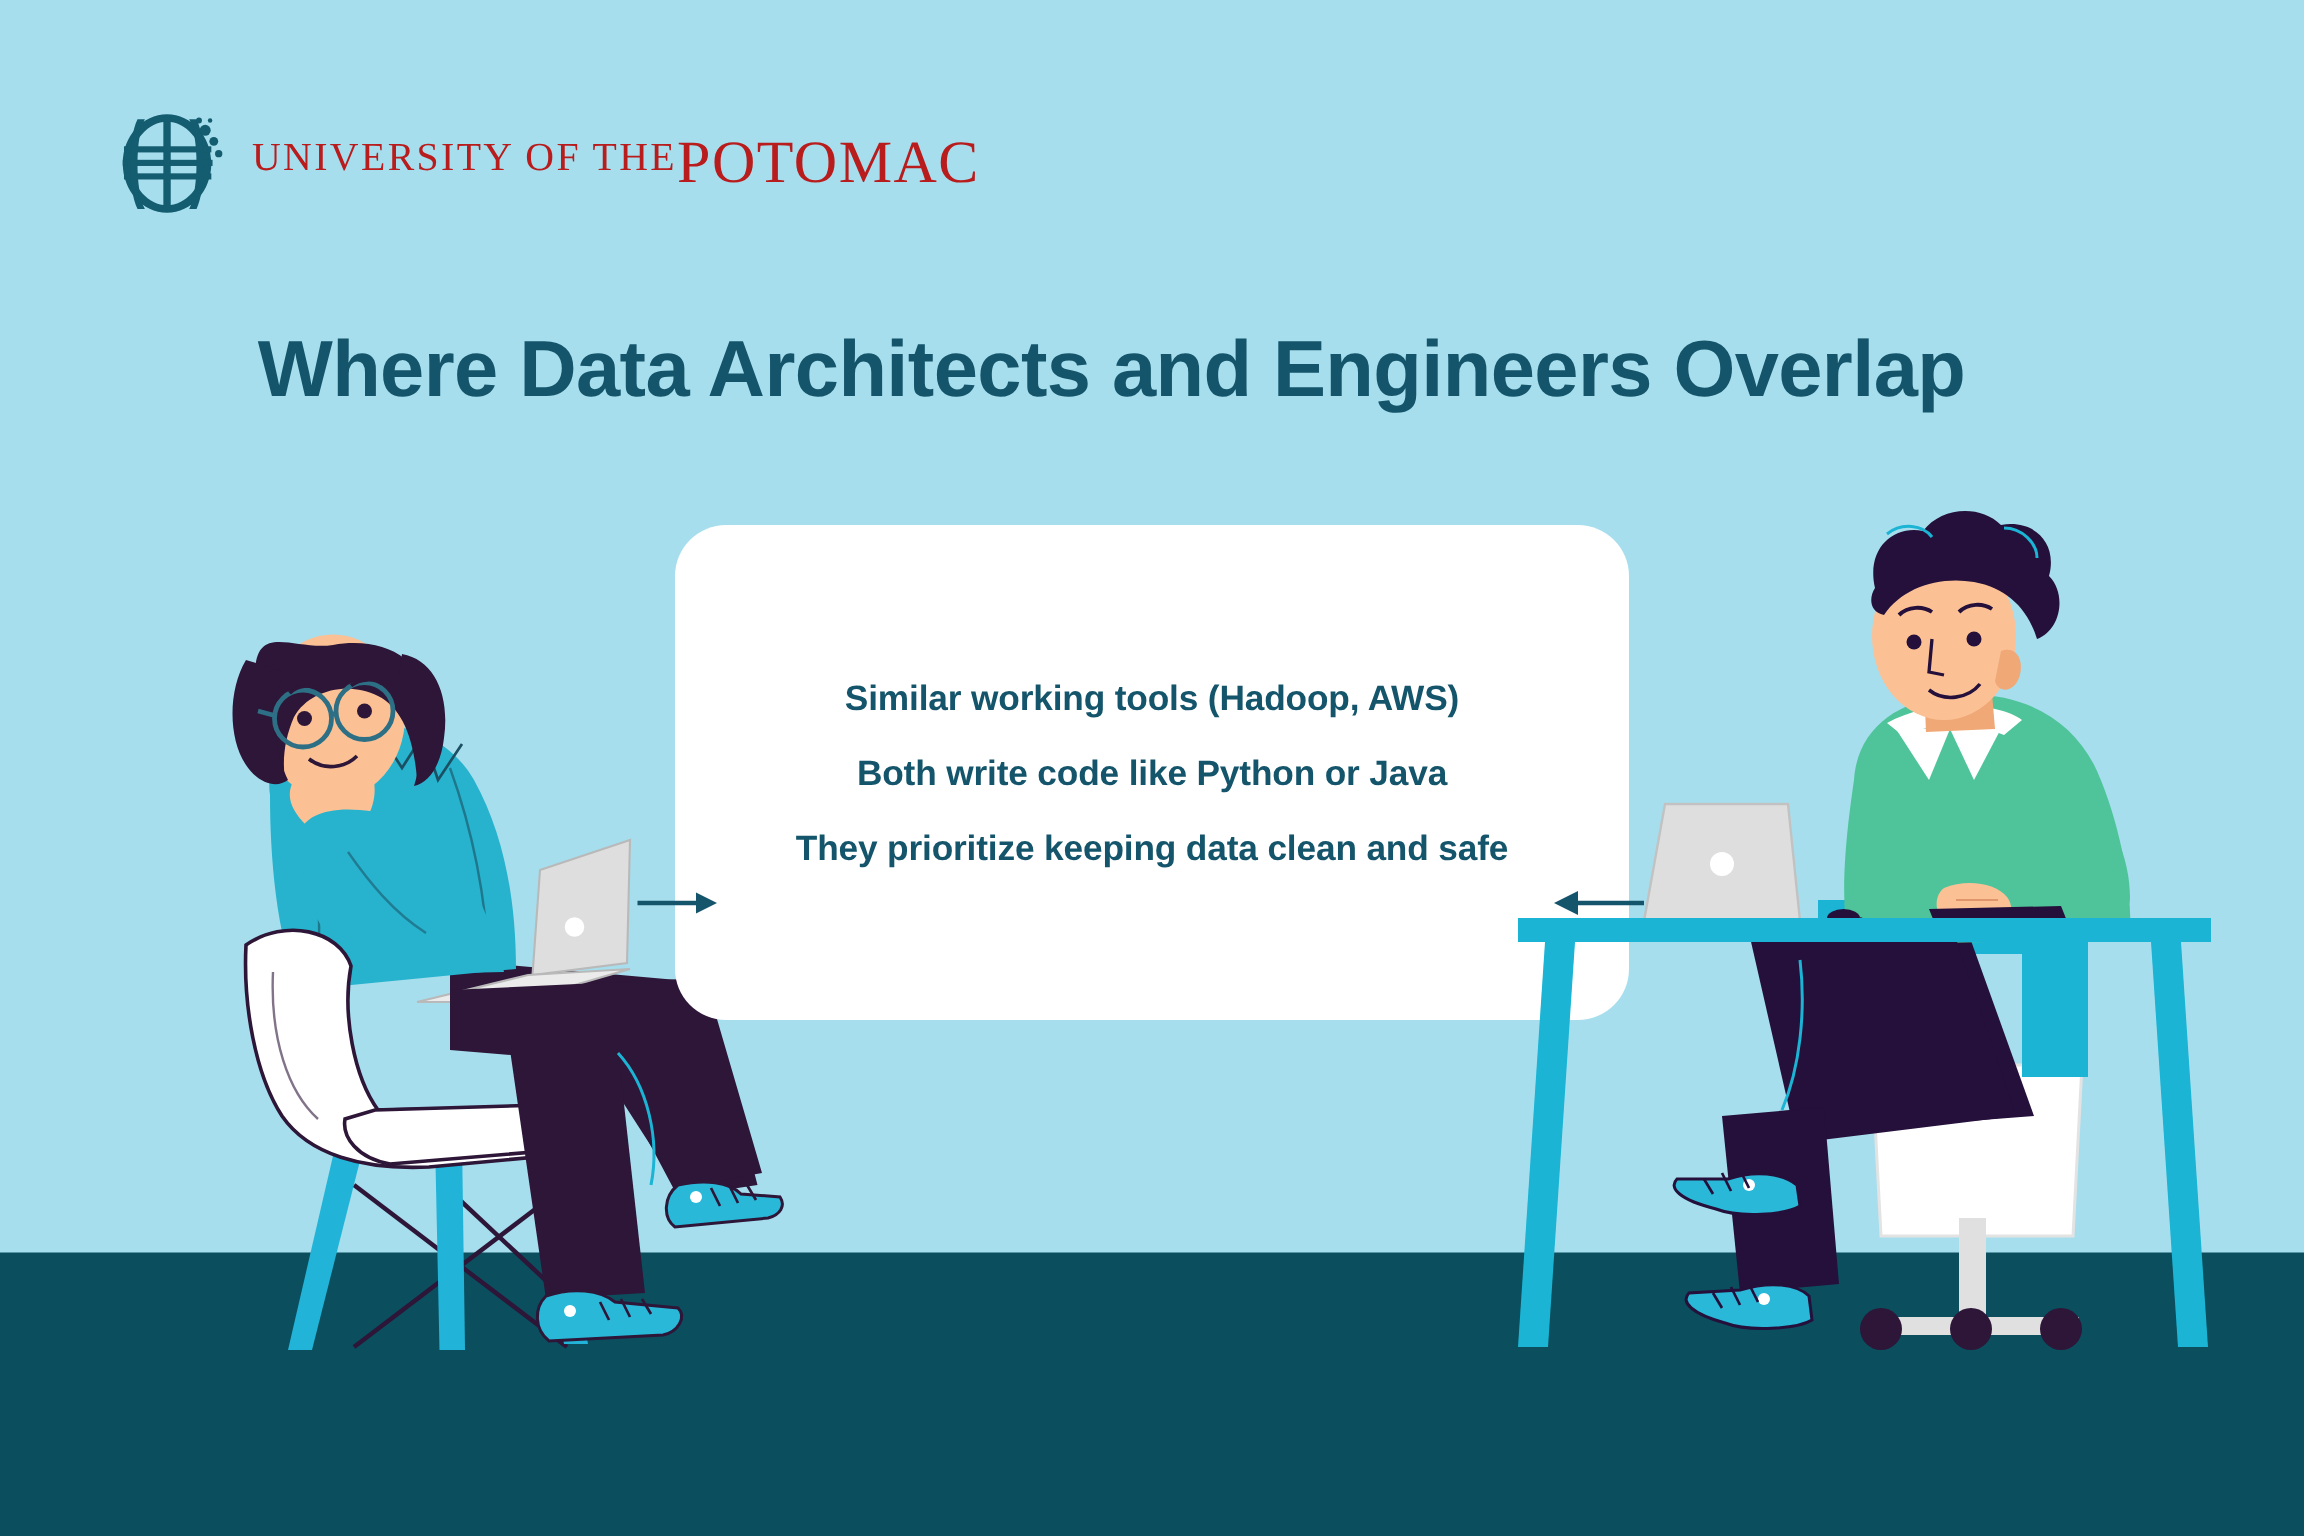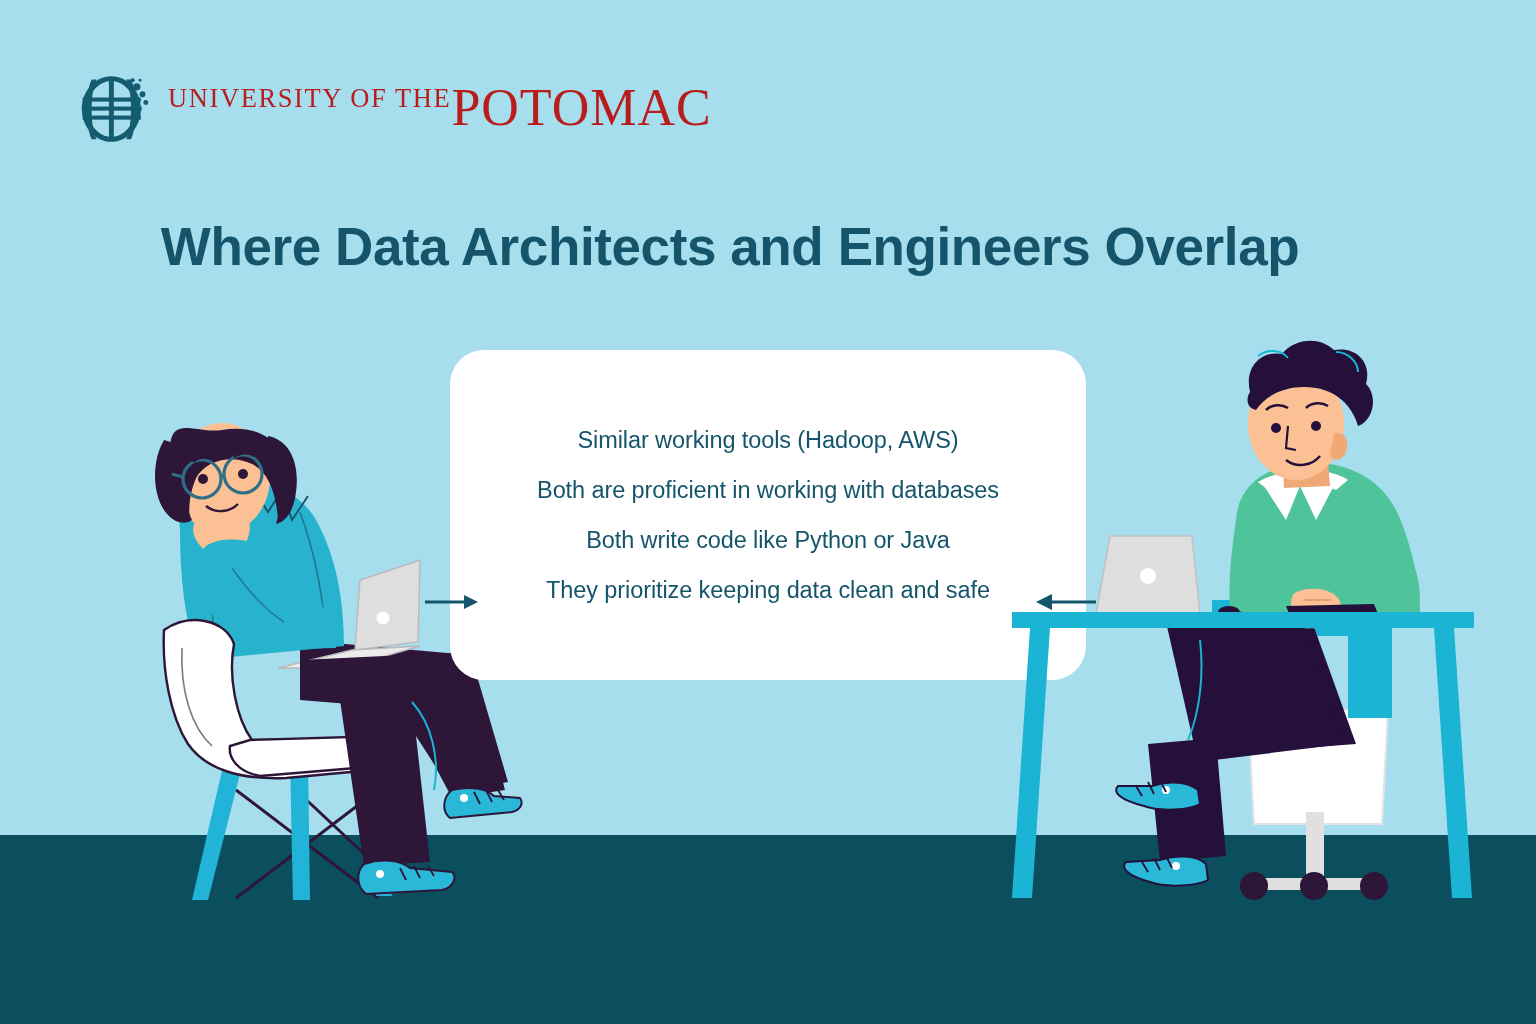--- a/index.html
+++ b/index.html
@@ -48,29 +48,29 @@
     line-height: 1;
     color: #b91c1c;
     font-family: "Liberation Serif", serif;
   }
   .logo-line1 {
     font-size: 26.5px;
     letter-spacing: 1.6px;
     margin-bottom: 2px;
   }
   .logo-line2 {
-    font-size: 52px;
+    font-size: 40px;
     letter-spacing: 1px;
     margin-top: -3px;
   }
 
   
   .page-title {
     position: absolute;
-    left: 4px;
+    left: 15px;
     top: 216px;
     width: 1452px;
     text-align: center;
     font-size: 53px;
     font-weight: bold;
     color: #14556b;
     letter-spacing: -0.4px;
   }
 
   
@@ -93,21 +93,21 @@
     display: flex;
     flex-direction: column;
     justify-content: center;
     align-items: center;
     gap: 0;
   }
   .card-line {
     width: 100%;
     text-align: center;
     font-size: 23.5px;
-    font-weight: normal;
+    font-weight: bold;
     color: #14556b;
     line-height: 50px;
     letter-spacing: -0.1px;
   }
 
   
   .scene-svg {
     position: absolute;
     left: 0;
     top: 0;
@@ -284,21 +284,20 @@
       <circle cx="1176" cy="866" r="4" fill="#ffffff"></circle>
       <path d="M1142 862 L1148 872 M1154 858 L1160 870 M1166 856 L1172 868" stroke="#24103a" stroke-width="1.8"></path>
 
       <path d="M1200 640 C1204 674 1200 712 1188 740" stroke="#1bb4d4" stroke-width="2" fill="none"></path>
     </g>
   </svg>
 
   <div class="card">
     <div class="card-list">
       <div class="card-line">Similar working tools (Hadoop, AWS)</div>
-      <div class="card-line">Both are proficient in working with databases</div>
       <div class="card-line">Both write code like Python or Java</div>
       <div class="card-line">They prioritize keeping data clean and safe</div>
     </div>
   </div>
 
   <svg class="scene-svg layer-front" viewBox="0 0 1536 1024">
 
     <g>
       <path d="M425 602 L468 602" stroke="#14556b" stroke-width="3"></path>
       <path d="M478 602 L464 595 L464 609 Z" fill="#14556b"></path>

